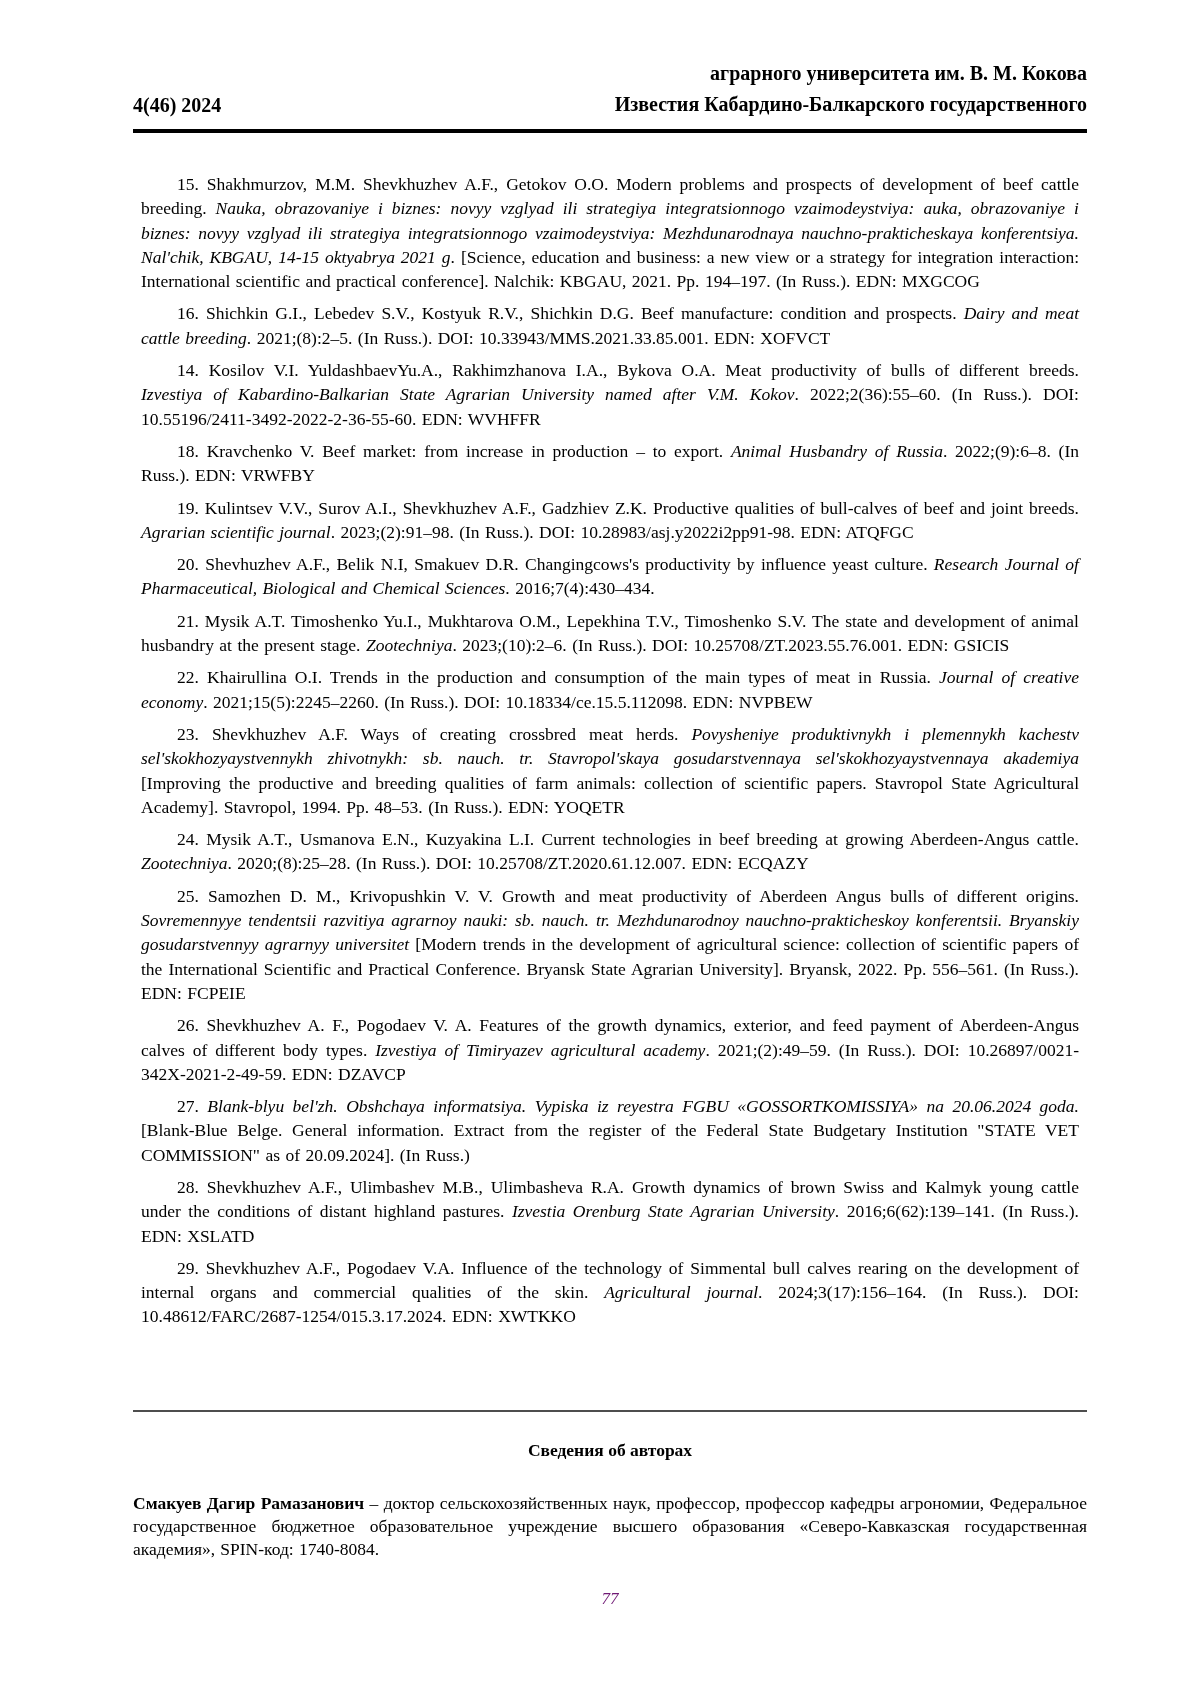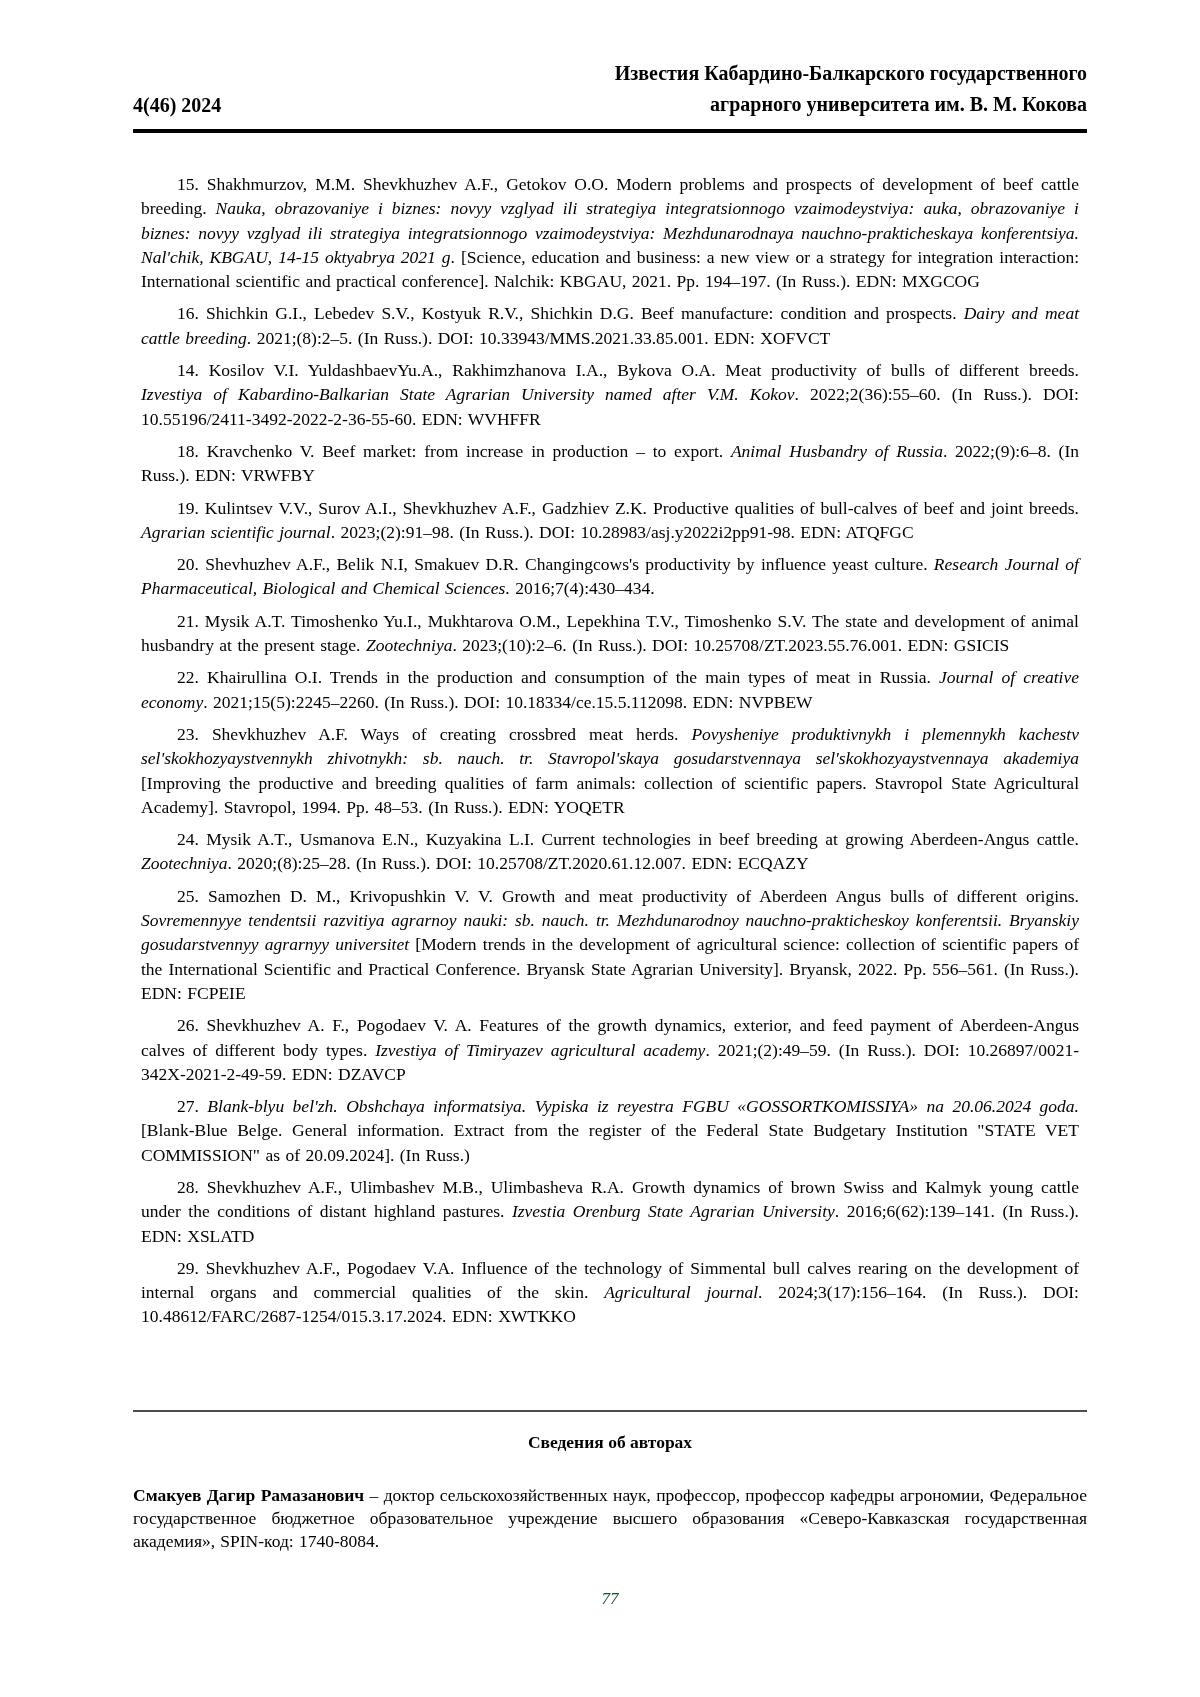--- a/index.html
+++ b/index.html
@@ -36,47 +36,47 @@
   }
   .refs p.ref { margin:8px; text-indent:36px; }
   .it { font-style:italic; }
   .b  { font-weight:bold; }
   
   .bottom {
     position:absolute; left:133px; top:1410px; width:954px;
   }
   .sep { border:0; border-top:2px solid #4d4d4d; margin:0; }
   .authors-heading {
-    margin:20px 0 0 0;
+    margin:28px 0 0 0;
     text-align:center;
     font-size:17.5px; font-weight:bold;
   }
   .author-para {
     margin:31px 0 0 0;
     font-size:17.5px; line-height:23.2px;
     text-align:justify;
     word-spacing:0.05em;
   }
   .pageno {
     position:absolute; left:133px; top:1589px; width:954px;
     text-align:center;
-    font-size:17px; font-style:italic; color:#14532d;
+    font-size:17px; font-style:italic; color:#701a75;
   }
 </style>
 </head>
 <body>
 
 <div class="page">
 
   <div class="hdr">
     <div class="hdr-row">
       <div class="issue">4(46) 2024</div>
       <div class="jtitle">
+        <div>аграрного университета им. В. М. Кокова</div>
         <div>Известия Кабардино-Балкарского государственного</div>
-        <div>аграрного университета им. В. М. Кокова</div>
       </div>
     </div>
   </div>
 
   <div class="refs">
       <p class="ref"><span>15. Shakhmurzov, M.M. Shevkhuzhev A.F., Getokov O.O. Modern problems and prospects of development of beef cattle breeding. </span><span class="it">Nauka, obrazovaniye i biznes: novyy vzglyad ili strategiya integratsionnogo vzaimodeystviya: auka, obrazovaniye i biznes: novyy vzglyad ili strategiya integratsionnogo vzaimodeystviya: Mezhdunarodnaya nauchno-prakticheskaya konferentsiya. Nal'chik, KBGAU, 14-15 oktyabrya 2021 g</span><span>. [Science, education and business: a new view or a strategy for integration interaction: International scientific and practical conference]. Nalchik: KBGAU, 2021. Pp. 194–197. (In Russ.). EDN: MXGCOG</span></p>
       <p class="ref"><span>16. Shichkin G.I., Lebedev S.V., Kostyuk R.V., Shichkin D.G. Beef manufacture: condition and prospects. </span><span class="it">Dairy and meat cattle breeding</span><span>. 2021;(8):2–5. (In Russ.). DOI: 10.33943/MMS.2021.33.85.001. EDN: XOFVCT</span></p>
       <p class="ref"><span>14. Kosilov V.I. YuldashbaevYu.A., Rakhimzhanova I.A., Bykova O.A. Meat productivity of bulls of different breeds. </span><span class="it">Izvestiya of Kabardino-Balkarian State Agrarian University named after V.M. Kokov</span><span>. 2022;2(36):55–60. (In Russ.). DOI: 10.55196/2411-3492-2022-2-36-55-60. EDN: WVHFFR</span></p>
       <p class="ref"><span>18. Kravchenko V. Beef market: from increase in production – to export. </span><span class="it">Animal Husbandry of Russia</span><span>. 2022;(9):6–8. (In Russ.). EDN: VRWFBY</span></p>
       <p class="ref"><span>19. Kulintsev V.V., Surov A.I., Shevkhuzhev A.F., Gadzhiev Z.K. Productive qualities of bull-calves of beef and joint breeds. </span><span class="it">Agrarian scientific journal</span><span>. 2023;(2):91–98. (In Russ.). DOI: 10.28983/asj.y2022i2pp91-98. EDN: ATQFGC</span></p>

